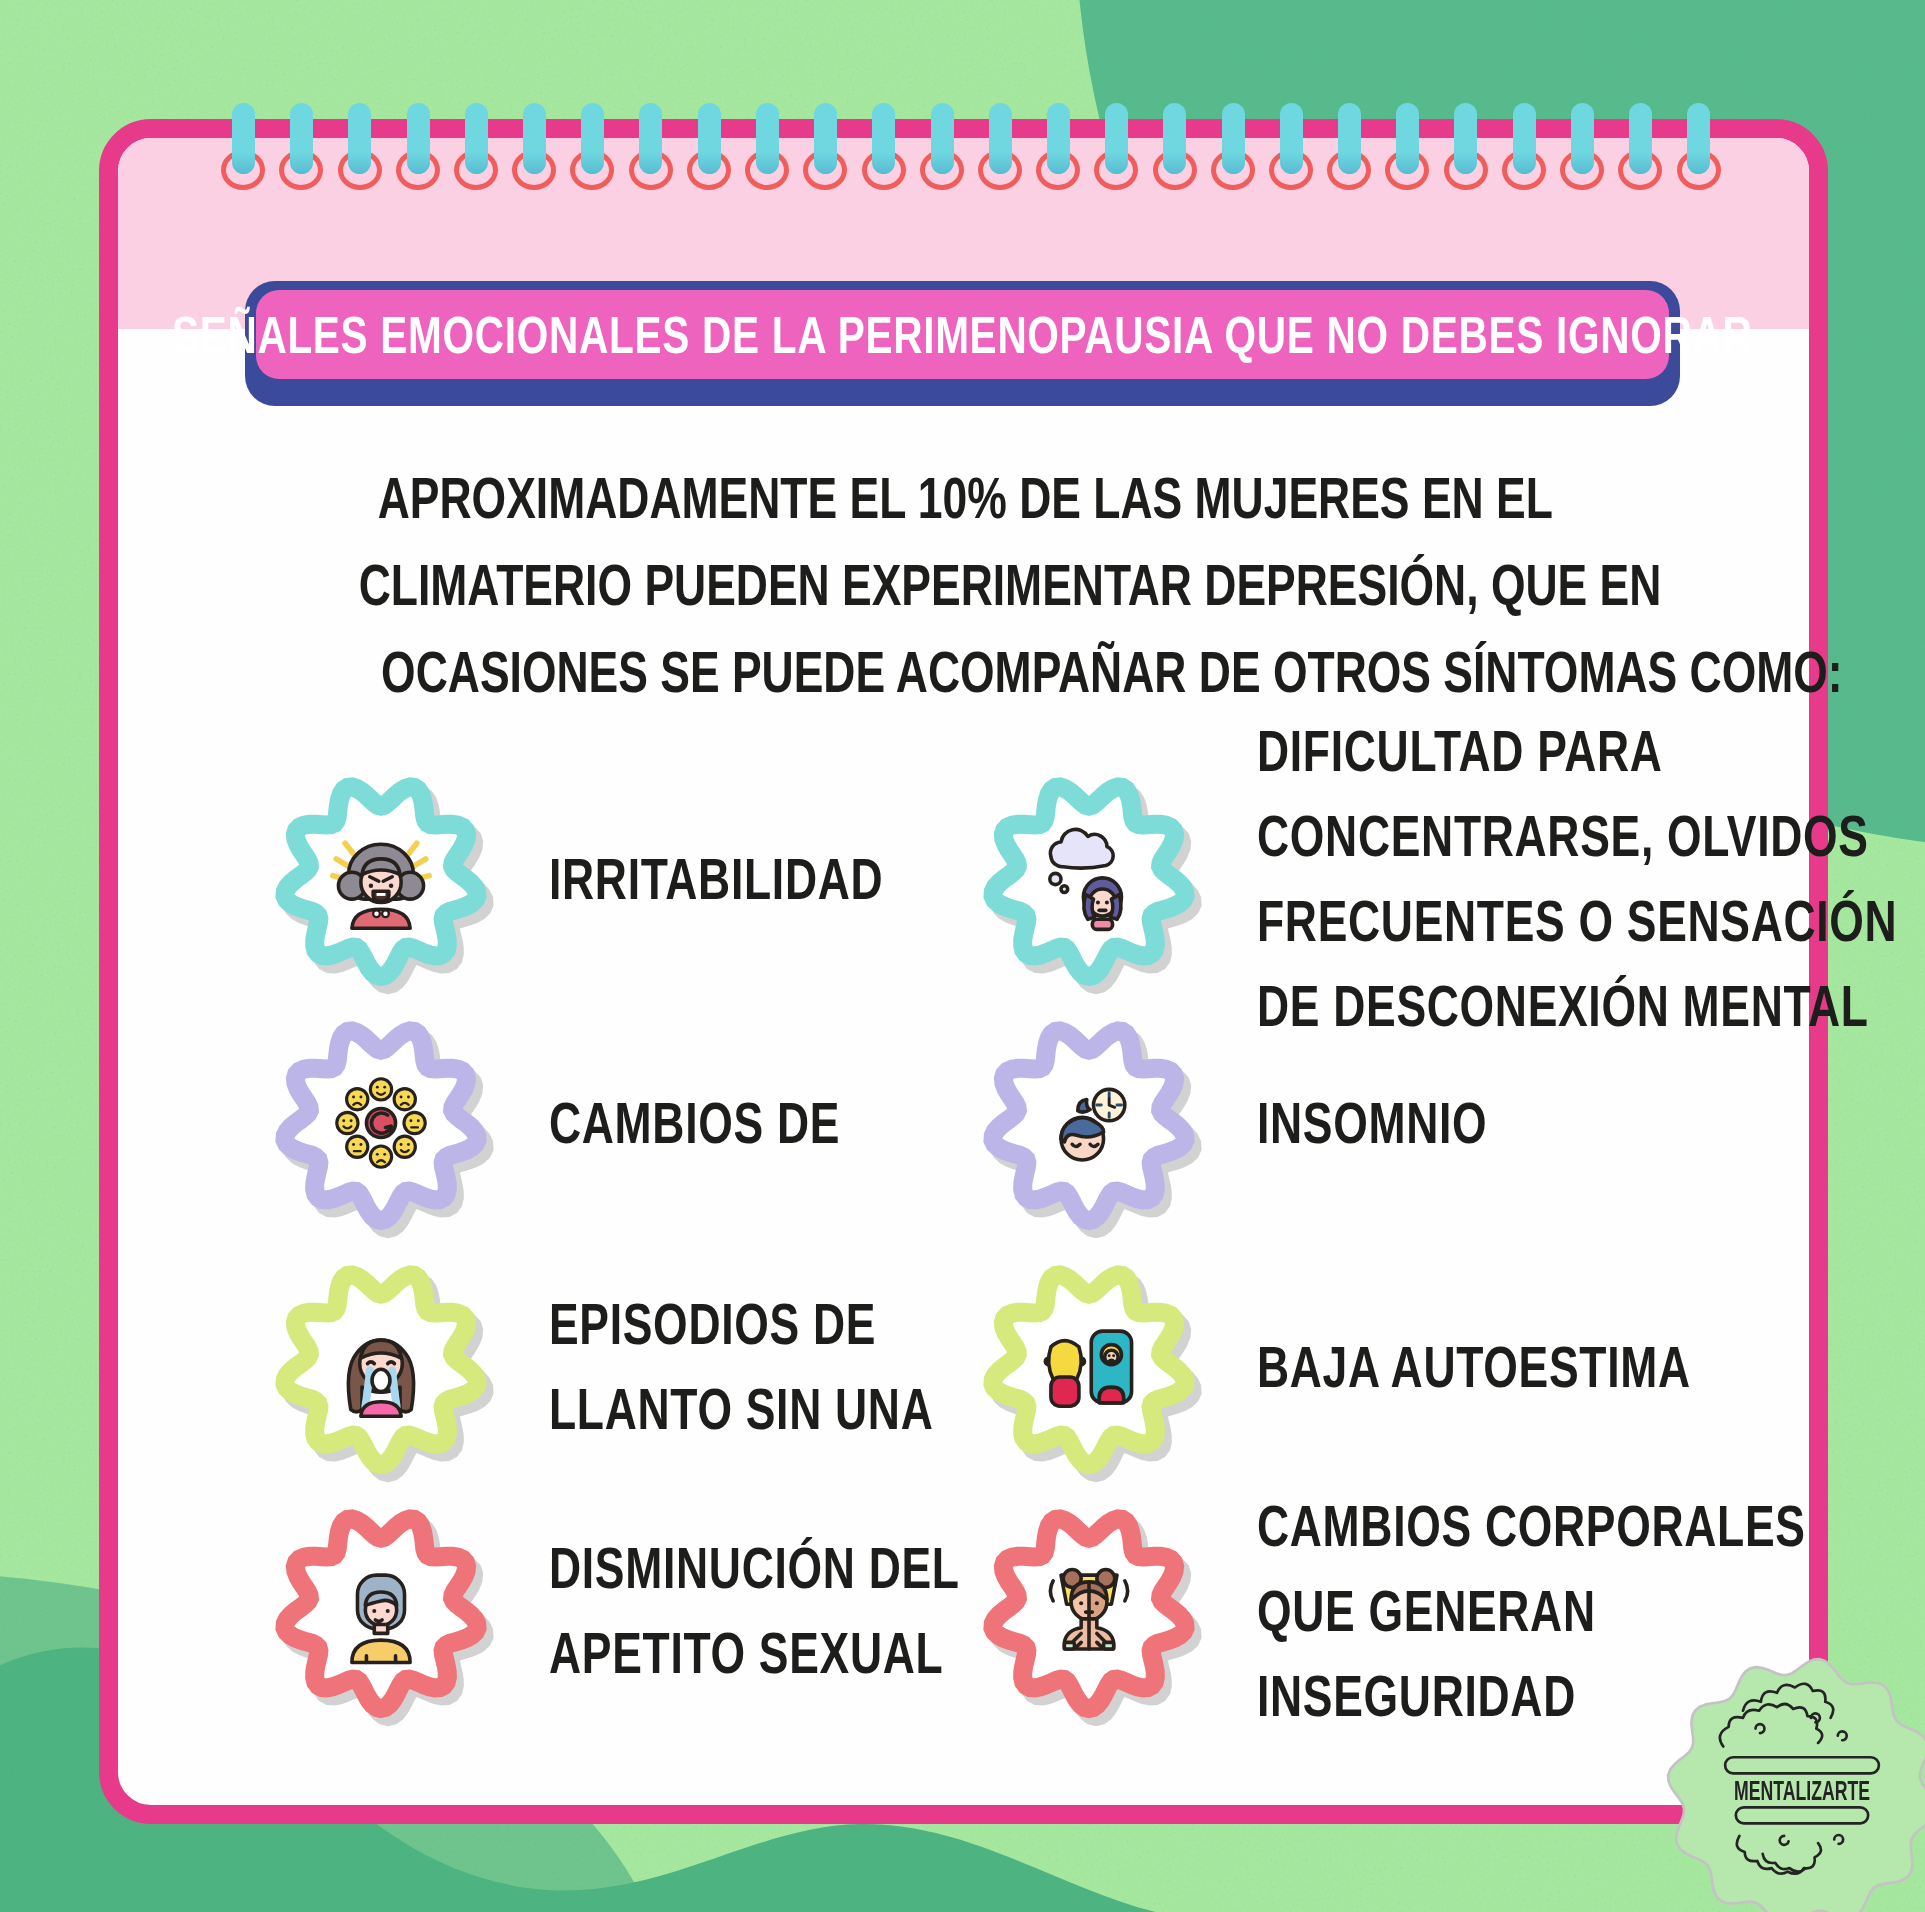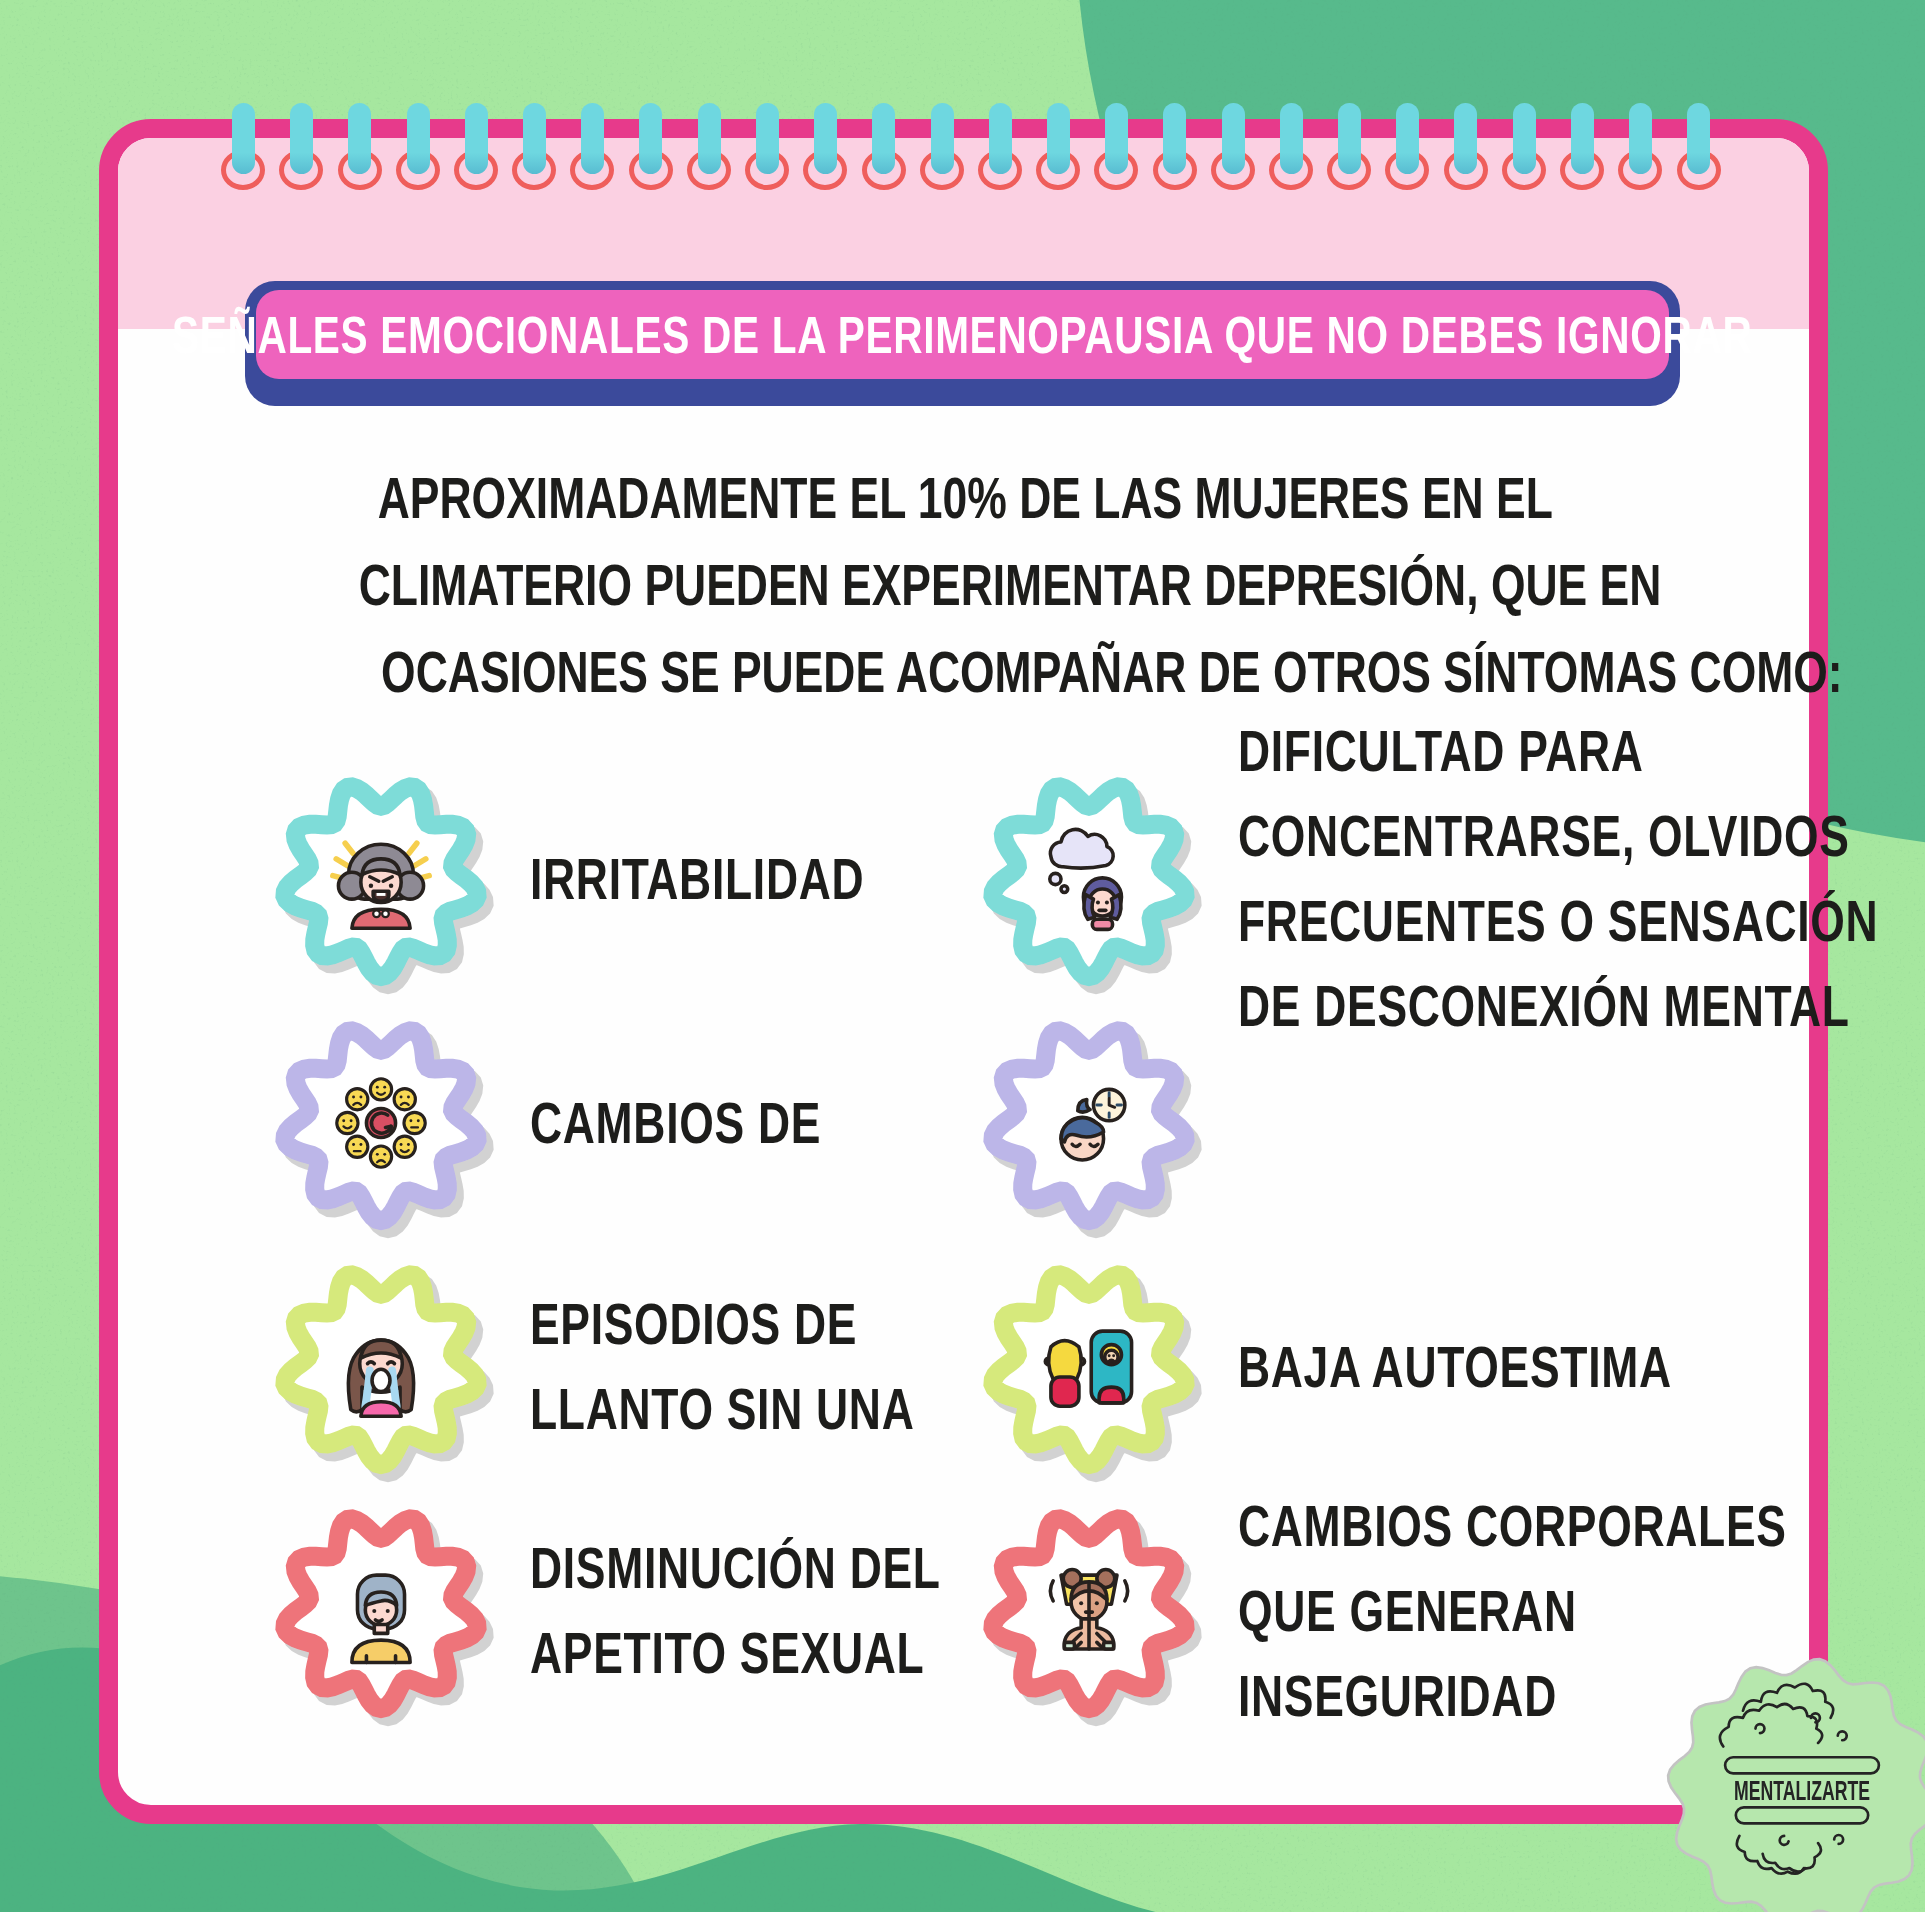--- a/index.html
+++ b/index.html
@@ -23,21 +23,21 @@
   .banner{left:245px;top:281px;width:1435px;height:125px;background:#3b4a9b;border-radius:30px;}
   .banner-in{position:absolute;left:10.7px;right:10.7px;top:9px;bottom:27px;background:#ee63bd;
              border-radius:23px;display:flex;align-items:center;justify-content:center;}
   .banner-title{font-size:52px;font-weight:700;color:#fff;letter-spacing:0.9px;}
   .cond{display:inline-block;transform:scaleX(.78);transform-origin:center center;white-space:nowrap;}
   .cond-l{display:inline-block;transform:scaleX(.78);transform-origin:left center;white-space:nowrap;}
   
   .intro{left:175px;top:455px;width:1580px;text-align:center;font-size:57px;line-height:87px;font-weight:700;}
   
   .grid{left:269px;top:757px;width:1487px;display:grid;grid-template-columns:708px 779px;grid-auto-rows:244px;}
-  .item{display:flex;align-items:center;gap:37px;}
+  .item{display:flex;align-items:center;gap:56px;}
   .badge{width:224px;height:224px;flex:0 0 auto;filter:drop-shadow(7.2px 8px 0 rgba(110,110,110,.30));}
   .lbl{font-size:57px;line-height:85px;font-weight:700;letter-spacing:0.9px;}
   .o{stroke:#27211e;stroke-width:3.2;stroke-linecap:round;stroke-linejoin:round;fill:none;}
   .f{stroke:#27211e;stroke-width:3.2;stroke-linecap:round;stroke-linejoin:round;}
   
   .logo{left:1650px;top:1641px;width:304px;height:304px;}
 </style>
 </head>
 <body>
 
@@ -233,20 +233,23 @@
         <g transform="translate(-60,-60)">
           <circle class="f" fill="#f9d7c6" cx="54" cy="74" r="19"></circle>
           <path class="f" fill="#4a6a9c" d="M35,74 a19,19 0 0,1 30,-15 q8,4 8,9 q-12,7 -24,3 q-9,-3 -11,6 z"></path>
           <path class="f" fill="#4a6a9c" d="M50,49 q0,-9 8,-10 q-1,7 3,9 q-6,4 -11,1 z"></path>
           <path class="o" d="M45,79 q3,4 7,0 M61,79 q3,4 7,0"></path>
           <circle class="f" fill="#fdf3da" stroke="#54c7ea" stroke-width="6" cx="78" cy="44" r="14"></circle>
           <path d="M78,33 v4 M89,44 h-4 M78,55 v-4 M67,44 h4" stroke="#2b4a66" stroke-width="2.6" stroke-linecap="round"></path>
           <path d="M78,44 v-6 M78,44 l5,2" stroke="#27211e" stroke-width="2.6" stroke-linecap="round"></path>
         </g>
       </svg>
+      <div class="lbl">
+        <div><span class="cond-l">INSOMNIO</span></div>
+      </div>
     </div>
 
     <div class="item">
       <svg class="badge" viewBox="-100 -100 200 200">
         <path fill="#ffffff" stroke-width="17" stroke="#d6e97c" d="M76.0,0.0L80.1,3.5L83.5,7.3L85.4,11.2L85.7,15.1L84.1,18.6L80.9,21.7L76.5,24.1L71.4,26.0L66.3,27.5L61.8,28.8L58.4,30.4L56.3,32.5L55.5,35.4L55.9,39.1L57.0,43.7L58.2,48.9L59.1,54.2L59.2,59.2L58.2,63.5L55.9,66.6L52.5,68.4L48.1,68.6L43.1,67.6L38.0,65.8L33.1,63.7L28.8,61.8L25.2,60.8L22.2,61.1L19.8,62.8L17.7,65.9L15.5,70.1L13.2,74.8L10.5,79.5L7.3,83.5L3.8,86.1L0.0,87.0L-3.8,86.1L-7.3,83.5L-10.5,79.5L-13.2,74.8L-15.5,70.1L-17.7,65.9L-19.8,62.8L-22.2,61.1L-25.2,60.8L-28.8,61.8L-33.1,63.7L-38.0,65.8L-43.1,67.6L-48.1,68.6L-52.5,68.4L-55.9,66.6L-58.2,63.5L-59.2,59.2L-59.1,54.2L-58.2,48.9L-57.0,43.7L-55.9,39.1L-55.5,35.4L-56.3,32.5L-58.4,30.4L-61.8,28.8L-66.3,27.5L-71.4,26.0L-76.5,24.1L-80.9,21.7L-84.1,18.6L-85.7,15.1L-85.4,11.2L-83.5,7.3L-80.1,3.5L-76.0,0.0L-71.7,-3.1L-68.0,-5.9L-65.3,-8.6L-64.0,-11.3L-64.3,-14.2L-65.9,-17.7L-68.5,-21.6L-71.4,-26.0L-74.1,-30.7L-75.9,-35.4L-76.4,-39.8L-75.3,-43.5L-72.7,-46.3L-68.6,-48.1L-63.6,-48.8L-58.2,-48.9L-52.9,-48.5L-48.2,-48.2L-44.5,-48.5L-41.8,-49.8L-40.1,-52.2L-39.1,-55.9L-38.6,-60.5L-38.0,-65.8L-37.0,-71.1L-35.4,-75.9L-33.0,-79.6L-29.8,-81.8L-25.9,-82.2L-21.7,-80.9L-17.4,-78.3L-13.2,-74.8L-9.4,-71.2L-5.9,-68.0L-2.9,-65.8L-0.0,-65.0L2.9,-65.8L5.9,-68.0L9.4,-71.2L13.2,-74.8L17.4,-78.3L21.7,-80.9L25.9,-82.2L29.8,-81.8L33.0,-79.6L35.4,-75.9L37.0,-71.1L38.0,-65.8L38.6,-60.5L39.1,-55.9L40.1,-52.2L41.8,-49.8L44.5,-48.5L48.2,-48.2L52.9,-48.5L58.2,-48.9L63.6,-48.8L68.6,-48.1L72.7,-46.3L75.3,-43.5L76.4,-39.8L75.9,-35.4L74.1,-30.7L71.4,-26.0L68.5,-21.6L65.9,-17.7L64.3,-14.2L64.0,-11.3L65.3,-8.6L68.0,-5.9L71.7,-3.1L76.0,-0.0Z"></path>
         <g transform="translate(-60,-60)">
           <path class="f" fill="#7a564a" d="M33,98 q-6,-36 5,-50 q9,-12 22,-12 q13,0 22,12 q11,14 5,50 q-5,4 -10,0 l0,-20 q-17,9 -34,0 l0,20 q-5,4 -10,0 z"></path>
           <circle class="f" fill="#fcd9cf" cx="60" cy="57" r="19"></circle>
           <path class="f" fill="#7a564a" d="M42,52 q2,-16 18,-16 q16,0 18,16 q-18,-9 -36,0 z"></path>
           <path class="o" d="M48,57 q3,-3 6,0 M66,57 q3,-3 6,0"></path>

